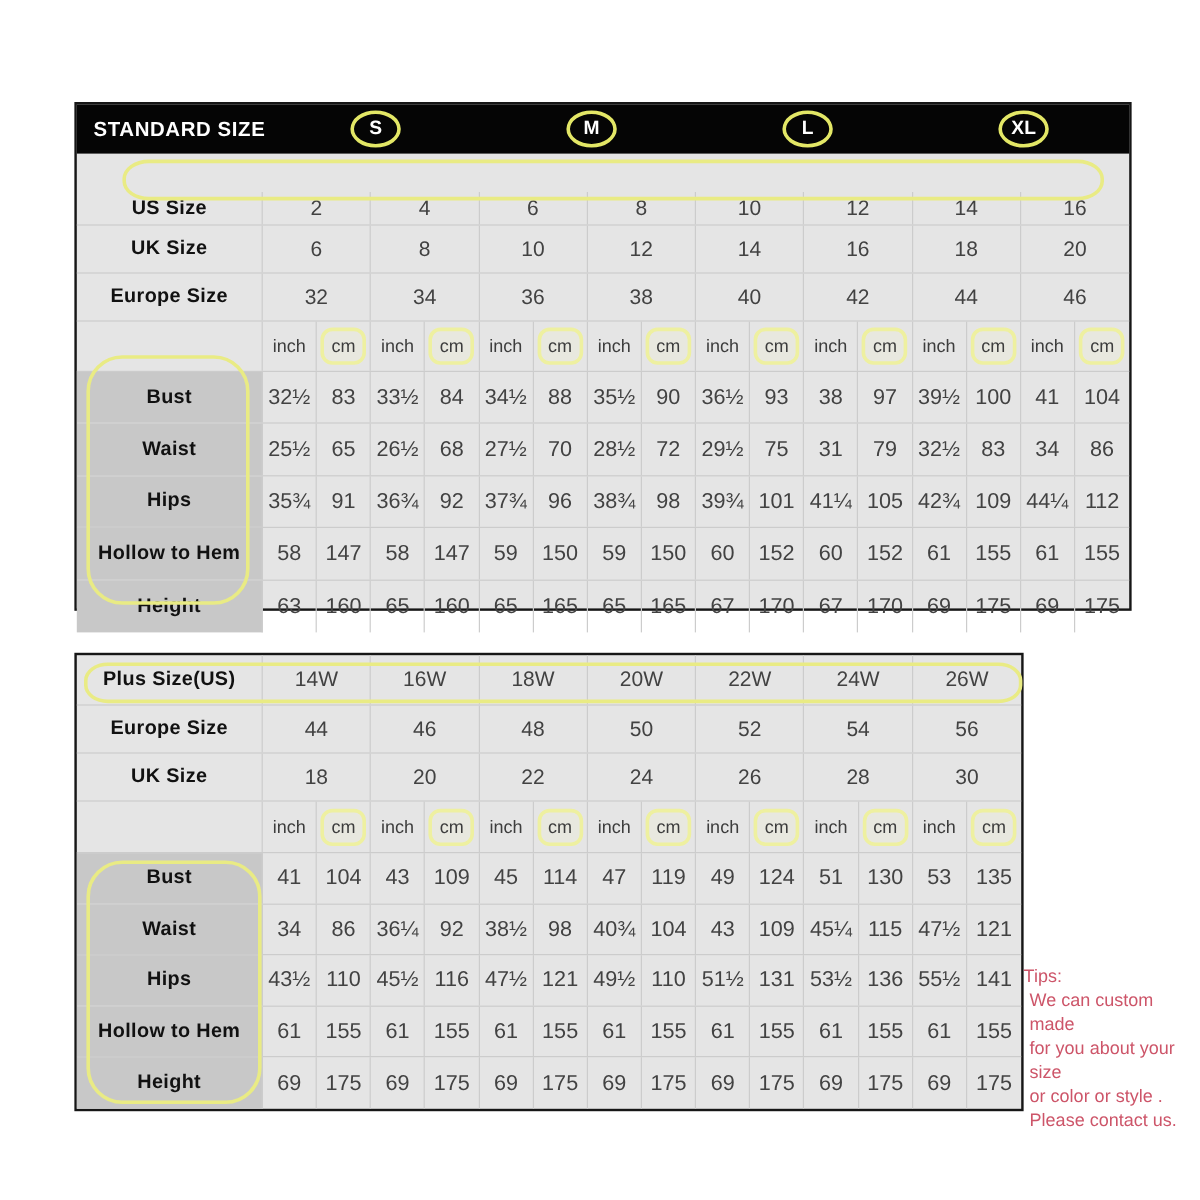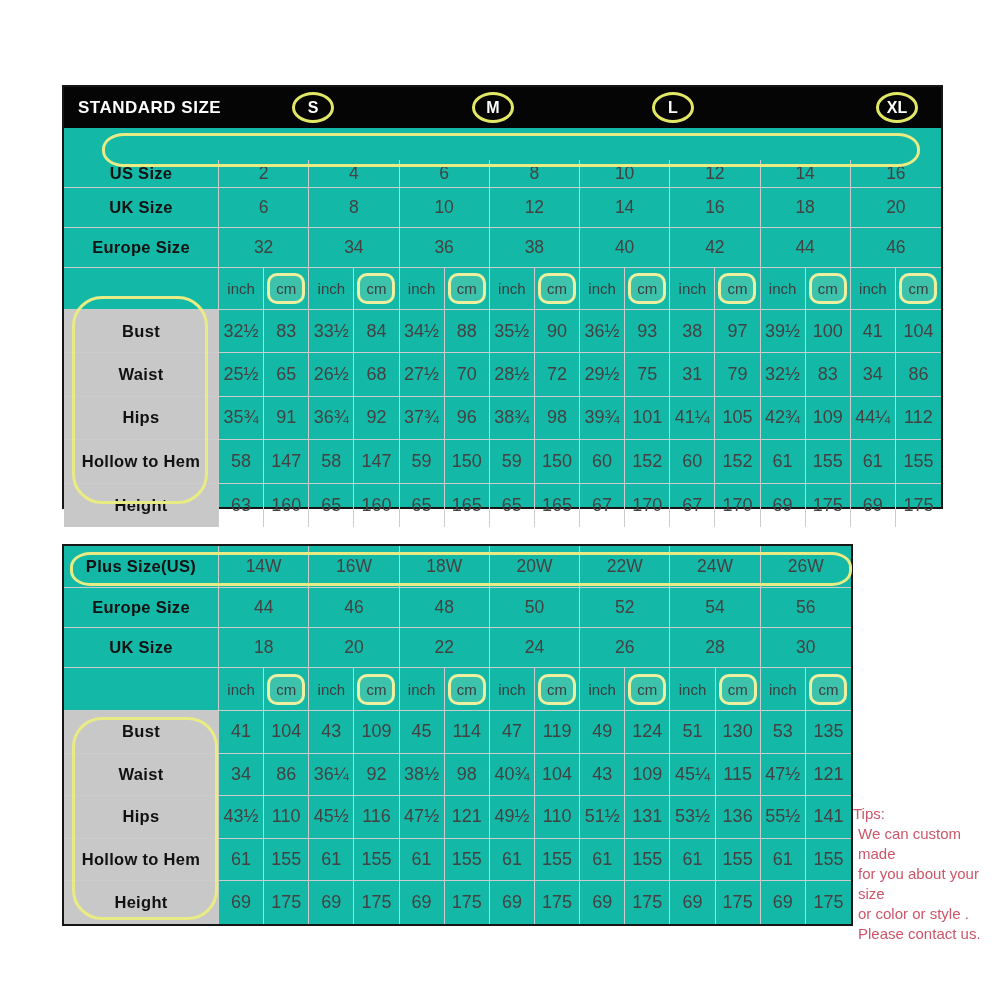--- a/index.html
+++ b/index.html
@@ -1,20 +1,20 @@
 <!DOCTYPE html>
 <html><head>
 <meta charset="utf-8">
 <style>
   * { margin:0; padding:0; box-sizing:border-box; }
   html,body { background:#ffffff; }
   body { font-family:"Liberation Sans","DejaVu Sans",sans-serif; }
   .page { position:relative; width:1000px; height:1000px; background:#ffffff; overflow:hidden; }
 
-  .size-table { position:absolute; border:2px solid #161616; background:#14b8a6; }
+  .size-table { position:absolute; border:2px solid #161616; background:#e5e5e5; }
   #standard-table { left:62px; top:85px; width:881px; height:424px; }
   #plus-table     { left:62px; top:532px; width:791px; height:382px;margin-top:12px; }
 
   
   .bar { position:relative; height:41px; background:#050505; display:flex; align-items:center; }
   .bar-title { color:#ffffff; font-weight:bold; font-size:17px; letter-spacing:0.5px; padding-left:14px; }
   .group-badge { position:absolute; top:5px; width:42px; height:31px; border:3px solid #e3e766;
     border-radius:50%; color:#ffffff; font-weight:bold; font-size:16px;
     display:flex; align-items:center; justify-content:center; }
 
@@ -48,21 +48,21 @@
 
 <div class="page">
 
   <div class="size-table" id="standard-table">
     <div class="bar">
       <div class="bar-title">STANDARD SIZE</div>
       <div id="group-badges">
           <div class="group-badge" style="left: 228px;">S</div>
           <div class="group-badge" style="left: 408px;">M</div>
           <div class="group-badge" style="left: 588px;">L</div>
-          <div class="group-badge" style="left: 812px;">XL</div>
+          <div class="group-badge" style="left: 768px;">XL</div>
         </div>
     </div>
     <div id="standard-rows">
         <div class="row" style="grid-template-columns: 155px repeat(8, 1fr); height: 28px; margin-top: 32px;">
           <div class="cell label-cell">US Size</div>
           <div class="cell size-cell">2</div>
           <div class="cell size-cell">4</div>
           <div class="cell size-cell">6</div>
           <div class="cell size-cell">8</div>
           <div class="cell size-cell">10</div>

